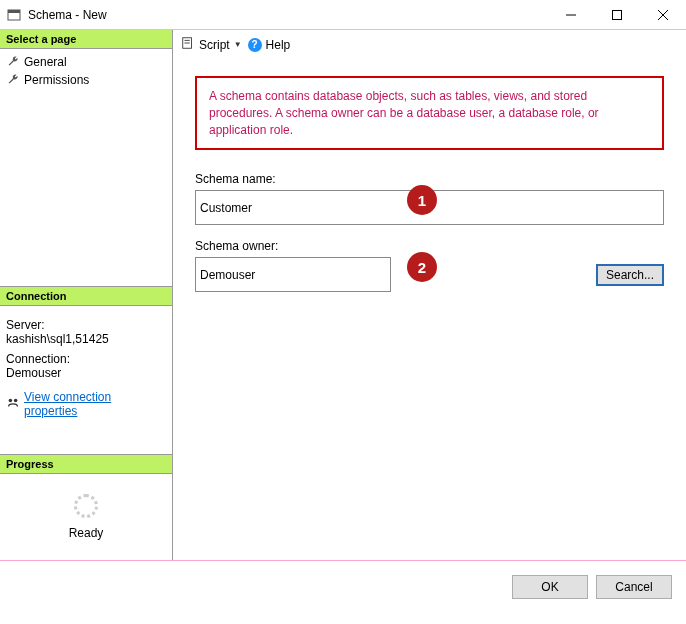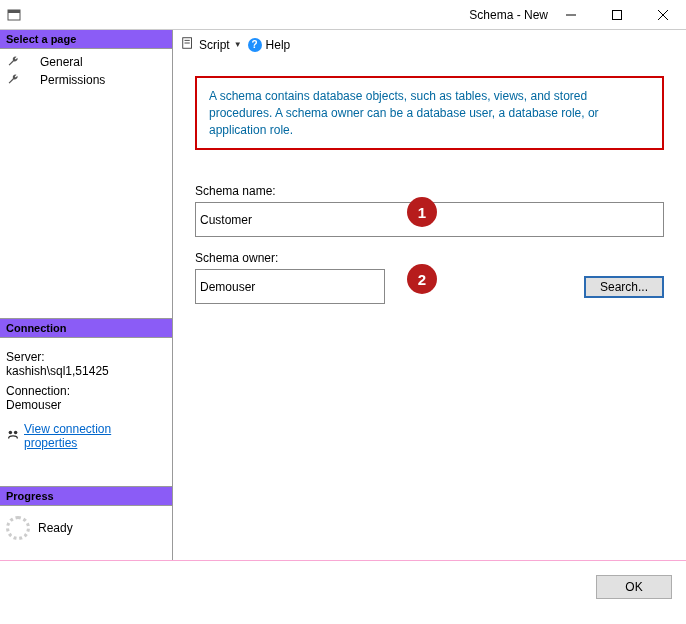--- a/index.html
+++ b/index.html
@@ -1,53 +1,53 @@
 <!DOCTYPE html>
 <html><head>
 <meta charset="utf-8">
 <style>
 * { box-sizing: border-box; margin: 0; padding: 0; font-family: "Segoe UI", Arial, sans-serif; }
 body { background: #fff; width: 686px; height: 624px; overflow: hidden; font-size: 12px; }
 
-.titlebar { height: 30px; display: flex; align-items: center; border-bottom: 1px solid #ccc; padding-left: 6px; text-align: right; }
+.titlebar { height: 30px; display: flex; align-items: center; border-bottom: 1px solid #ccc; padding-left: 6px; }
 .titlebar-icon { width: 16px; height: 16px; margin-right: 6px; display: flex; align-items: center; justify-content: center; }
 .titlebar-title { flex: 1; font-size: 12px; }
 .win-btns { display: flex; height: 100%; }
 .win-btn { width: 46px; display: flex; align-items: center; justify-content: center; cursor: pointer; }
 .win-btn svg { width: 10px; height: 10px; }
 
 .main { display: flex; height: 530px; }
 .leftpane { width: 173px; border-right: 1px solid #999; display: flex; flex-direction: column; background: #fff; }
-.section-header { background: #8b5cf6; border-top: 1px solid #999; border-bottom: 1px solid #999; padding: 3px 6px; font-weight: bold; font-size: 11px; }
+.section-header { background: #bef264; border-top: 1px solid #999; border-bottom: 1px solid #999; padding: 3px 6px; font-weight: bold; font-size: 11px; }
 .leftpane .section-header:first-child { border-top: none; }
 .page-list { padding: 4px 0; }
-.page-item { display: flex; align-items: center; padding: 2px 6px; gap: 20px; cursor: pointer; }
+.page-item { display: flex; align-items: center; padding: 2px 6px; gap: 4px; cursor: pointer; }
 .page-item .wrench { width: 14px; height: 14px; }
 .spacer-flex { flex: 1; }
 .conn-body { padding: 6px 6px; font-size: 12px; }
 .conn-body .lbl { margin-top: 6px; }
 .conn-link { display: flex; align-items: center; gap: 4px; margin-top: 10px; }
 .conn-link a { color: #0066cc; text-decoration: underline; cursor: pointer; font-size: 12px; }
-.progress-body { display: flex; align-items: center; gap: 8px; padding: 10px 6px 20px 6px; }
+.progress-body { display: flex; align-items: center; gap: 8px; padding: 20px 6px 20px 6px; flex-direction: column; }
 .spinner { width: 24px; height: 24px; border: 3px dotted #ccc; border-radius: 50%; }
 
 .rightpane { flex: 1; display: flex; flex-direction: column; }
 .toolbar { height: 30px; display: flex; align-items: center; padding: 0 8px; gap: 6px; border-bottom: 1px solid transparent; }
 .toolbar-item { display: flex; align-items: center; gap: 4px; cursor: pointer; font-size: 12px; }
 .dd-arrow { font-size: 8px; color: #333; }
 .help-icon { width: 14px; height: 14px; background: #1e90ff; border-radius: 50%; color: #fff; display: flex; align-items: center; justify-content: center; font-weight: bold; font-size: 10px; }
 
 .content { padding: 16px 22px; }
-.infobox { border: 2px solid #c00; padding: 10px 12px; font-size: 12px; line-height: 1.4; color: #0369a1; }
-.form-area { margin-top: 34px; }
+.infobox { border: 2px solid #c00; padding: 10px 12px; font-size: 12px; line-height: 1.4; color: #be185d; }
+.form-area { margin-top: 22px; }
 .form-label { font-size: 12px; margin-bottom: 4px; }
 .form-row { display: flex; align-items: center; gap: 10px; margin-bottom: 14px; position: relative; }
 .text-input { border: 1px solid #888; height: 35px; padding: 2px 4px; font-size: 12px; font-family: inherit; }
 .text-input.full { flex: 1; }
-.search-btn { width: 80px; height: 22px; border: 2px solid #2b6bb2; background: #e1e1e1; font-size: 12px; cursor: pointer; font-family: inherit; }
+.search-btn { width: 68px; height: 22px; border: 2px solid #2b6bb2; background: #e1e1e1; font-size: 12px; cursor: pointer; font-family: inherit; }
 .callout { position: absolute; width: 30px; height: 30px; background: #b71c1c; border-radius: 50%; color: #fff; display: flex; align-items: center; justify-content: center; font-weight: bold; font-size: 15px; left: 212px; top: -5px; z-index: 10; }
 
 .footer { height: 52px; border-top: 1px solid #f9a8d4; display: flex; align-items: center; justify-content: flex-end; padding: 0 14px; gap: 8px; }
 .footer button { width: 76px; height: 24px; background: #e1e1e1; border: 1px solid #adadad; font-size: 12px; cursor: pointer; font-family: inherit; }
 </style>
 </head>
 <body>
 
 <div class="titlebar">
   <span class="titlebar-icon">
@@ -155,13 +155,14 @@
           <button class="search-btn">Search...</button>
           <div class="callout">2</div>
         </div>
       </div>
     </div>
   </div>
 </div>
 
 <div class="footer">
   <button>OK</button>
+  <button>Cancel</button>
 </div>
 
 </body></html>

